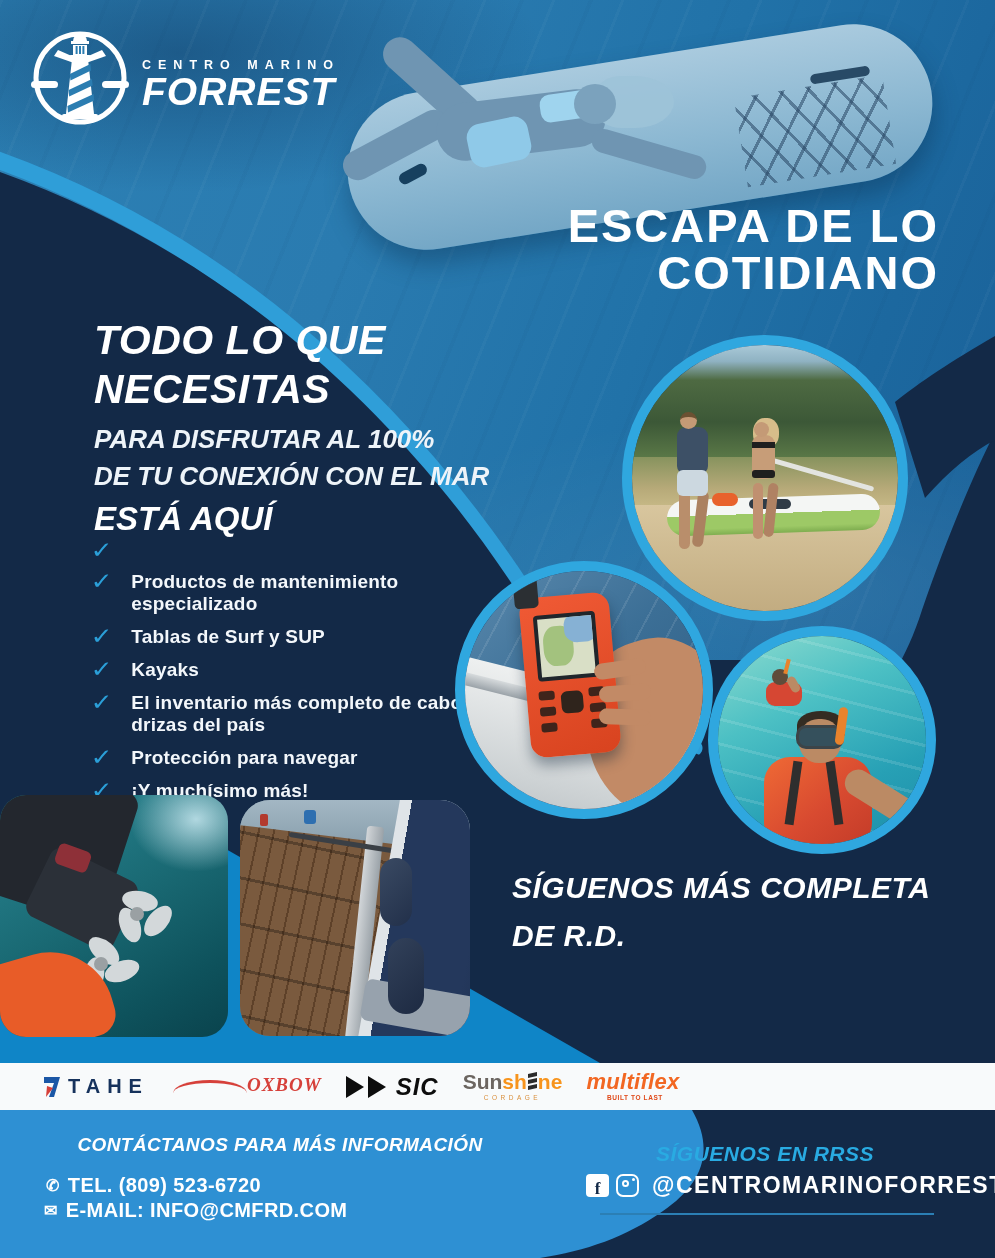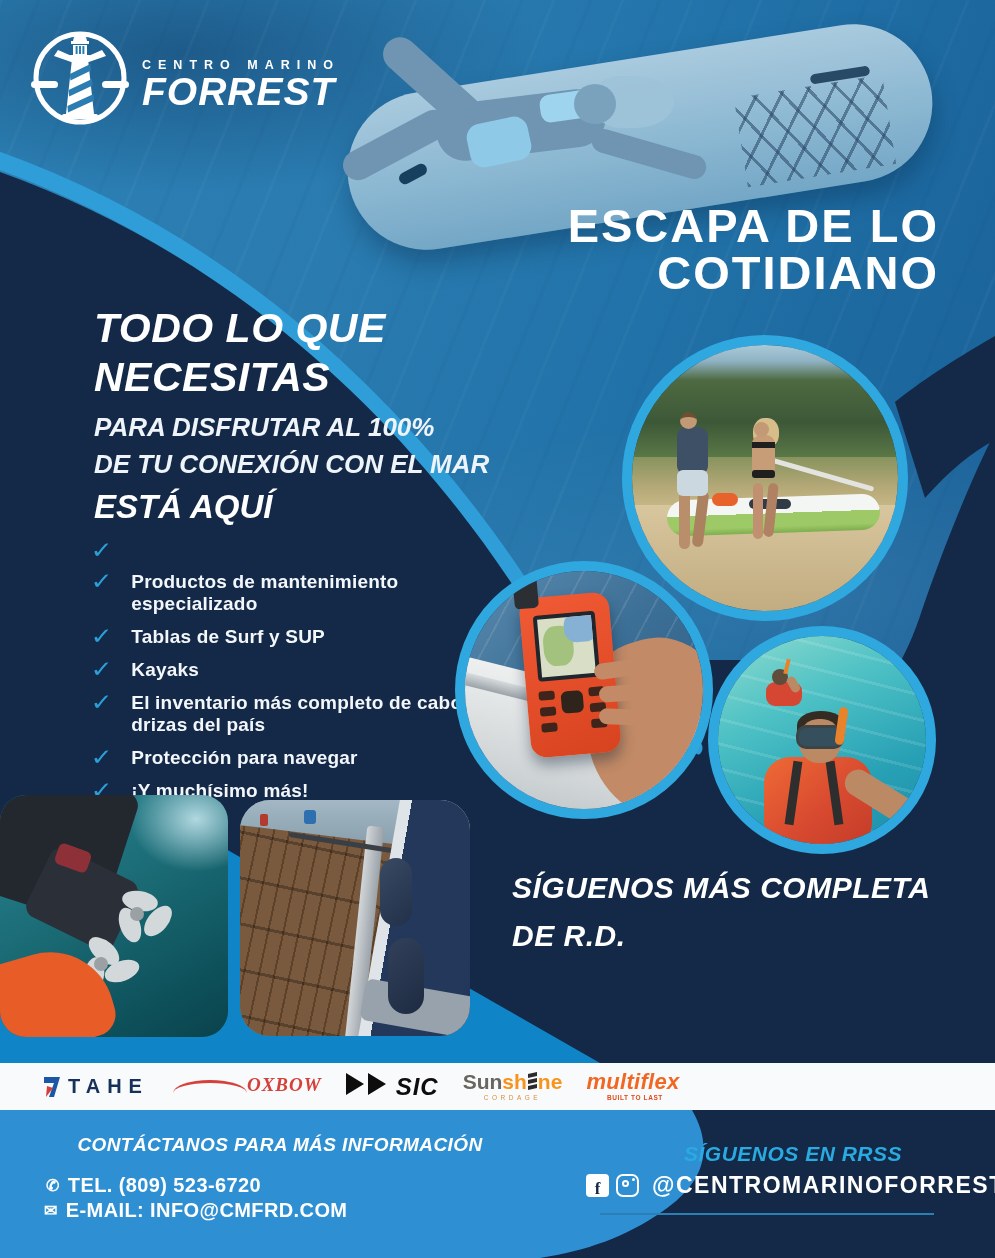--- a/index.html
+++ b/index.html
@@ -49,21 +49,21 @@
   
   .logo{left:30px;top:26px;display:flex;align-items:center;}
   .logo-text{margin-left:12px;margin-top:18px;}
   .logo-tagline{font-size:12.5px;font-weight:700;letter-spacing:7px;color:#fff;}
   .logo-name{font-size:39px;font-weight:900;font-style:italic;letter-spacing:1px;color:#fff;line-height:1.05;}
 
   
   .escapa{right:56px;top:202px;text-align:right;font-weight:900;font-size:47px;line-height:1.0;letter-spacing:2px;color:#fff;}
 
   
-  .intro{left:94px;top:304px;width:470px;}
+  .intro{left:94px;top:316px;width:470px;}
   .intro-title{font-size:41px;font-weight:900;font-style:italic;line-height:1.2;letter-spacing:.5px;}
   .intro-sub{font-size:26px;font-weight:600;font-style:italic;line-height:1.4;margin-top:7px;color:#eef4f9;}
   .intro-emph{font-size:33px;font-weight:900;font-style:italic;margin-top:6px;}
 
   
   .checklist{left:92px;top:540px;width:470px;list-style:none;margin:0;padding:0;}
   .checklist li{display:flex;align-items:flex-start;margin-bottom:11px;}
   .check{color:#2b9fd8;font-size:23px;line-height:20px;font-weight:400;margin-right:20px;transform:scaleX(1.15);}
   .check-label{font-size:19px;font-weight:700;color:#f3f7fb;line-height:1.16;max-width:372px;letter-spacing:.2px;}
 
@@ -167,41 +167,41 @@
   .tagline{left:512px;top:864px;font-size:30px;font-weight:900;font-style:italic;line-height:1.6;letter-spacing:.5px;color:#fff;}
 
   
   .brands-bar{left:0;top:1063px;width:995px;height:47px;background:#f8fafb;display:flex;align-items:center;padding:0 14px 0 18px;}
   .brands-label{font-size:15px;font-weight:700;font-style:italic;color:#1273b4;letter-spacing:.3px;white-space:nowrap;}
   .brand{display:flex;align-items:center;margin-left:24px;white-space:nowrap;}
   .tahe-word{font-size:20px;font-weight:700;letter-spacing:7px;color:#16325c;margin-left:6px;}
   .oxbow{display:flex;align-items:center;}
   .oxbow-arc{width:74px;height:13px;border-top:3px solid #d6403a;border-radius:50% 50% 0 0/100% 100% 0 0;}
   .oxbow-word{font-family:"Liberation Serif",serif;font-style:italic;font-weight:700;font-size:19px;color:#d6403a;letter-spacing:1px;margin-top:-3px;}
-  .sic{display:flex;align-items:flex-start;}
+  .sic{display:flex;align-items:center;}
   .sic-arrow{width:0;height:0;border-top:11px solid transparent;border-bottom:11px solid transparent;border-left:18px solid #0d0d0d;margin-right:4px;}
   .sic-word{font-size:24px;font-weight:900;font-style:italic;color:#0d0d0d;letter-spacing:1px;margin-left:6px;}
   .sunshine{display:flex;flex-direction:column;align-items:center;line-height:1;}
   .sunshine-row{display:flex;align-items:center;font-size:21px;font-weight:600;}
   .sun-gray{color:#6b6560;} .sun-orange{color:#f7941d;}
   .sunshine-sub{font-size:6.5px;letter-spacing:3.5px;color:#d98f3c;margin-top:3px;}
   .multiflex{display:flex;flex-direction:column;line-height:1;}
   .multiflex-word{font-size:22px;font-weight:900;font-style:italic;color:#f26722;letter-spacing:.3px;}
   .multiflex-sub{font-size:6.5px;font-weight:700;color:#e04818;letter-spacing:.6px;margin:2px 0 0 4px;}
 
   
   .footer{left:0;top:1110px;width:995px;height:148px;background:#132947;}
   .contact-title{left:60px;top:1134px;width:440px;text-align:center;font-size:19px;font-weight:700;font-style:italic;letter-spacing:.4px;}
   .contact-row{position:absolute;display:flex;align-items:center;font-size:20px;font-weight:700;letter-spacing:.4px;}
   .row-phone{left:46px;top:1174px;}
   .row-email{left:44px;top:1199px;}
   .contact-glyph{font-size:16px;margin-right:8px;line-height:1;}
   .address{left:304px;top:1176px;display:flex;align-items:flex-start;}
   .address-lines{font-size:20px;font-weight:700;letter-spacing:.4px;line-height:1.25;margin-left:9px;}
-  .social-title{left:648px;top:1142px;width:234px;text-align:right;font-size:21px;font-weight:700;font-style:italic;color:#29abe2;letter-spacing:.5px;margin-left:20px;}
+  .social-title{left:648px;top:1142px;width:234px;text-align:center;font-size:21px;font-weight:700;font-style:italic;color:#29abe2;letter-spacing:.5px;}
   .social-row{left:586px;top:1172px;display:flex;align-items:center;}
   .fb-icon{width:23px;height:23px;border-radius:4px;background:#fff;color:#132947;font-weight:700;font-size:17px;display:flex;align-items:flex-end;justify-content:center;line-height:1;font-family:"Liberation Serif",serif;}
   .ig-icon{width:23px;height:23px;border:2px solid #fff;border-radius:7px;margin-left:7px;position:relative;}
   .ig-lens{position:absolute;left:4px;top:4px;width:7px;height:7px;border:2px solid #fff;border-radius:50%;}
   .ig-dot{position:absolute;right:2px;top:2px;width:3px;height:3px;border-radius:50%;background:#fff;}
   .social-handle{font-size:23px;font-weight:700;letter-spacing:1.5px;margin-left:13px;}
   .social-line{left:600px;top:1213px;width:334px;height:2px;background:#2b7fb5;}
 </style>
 </head>
 <body>

